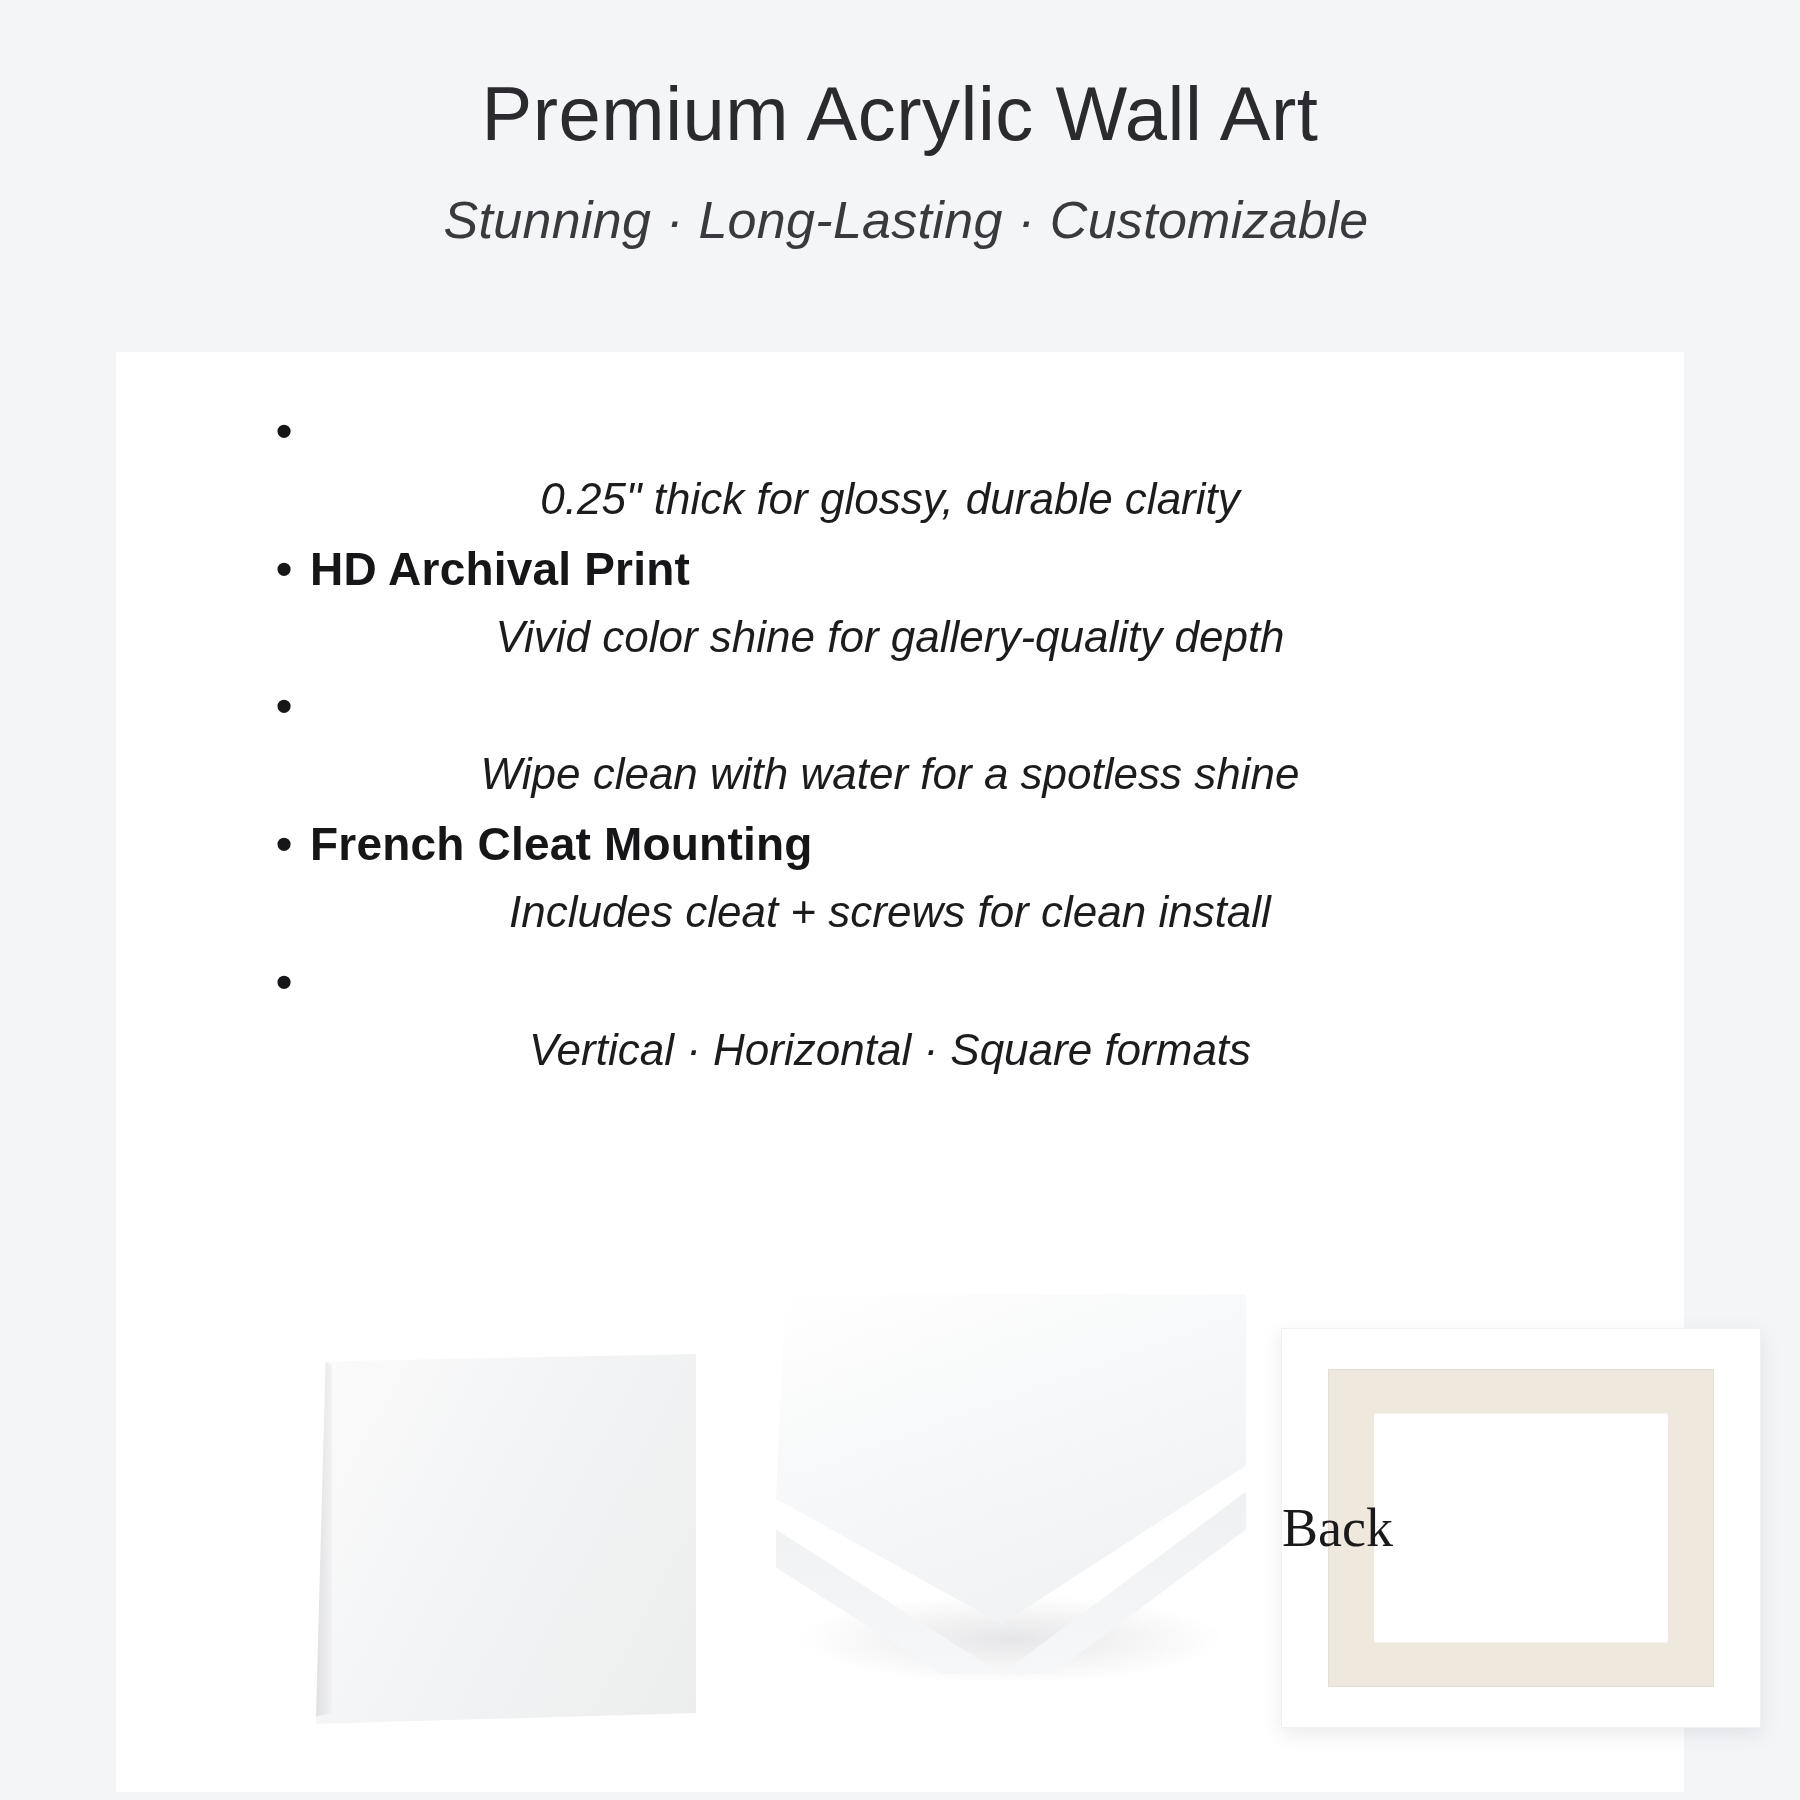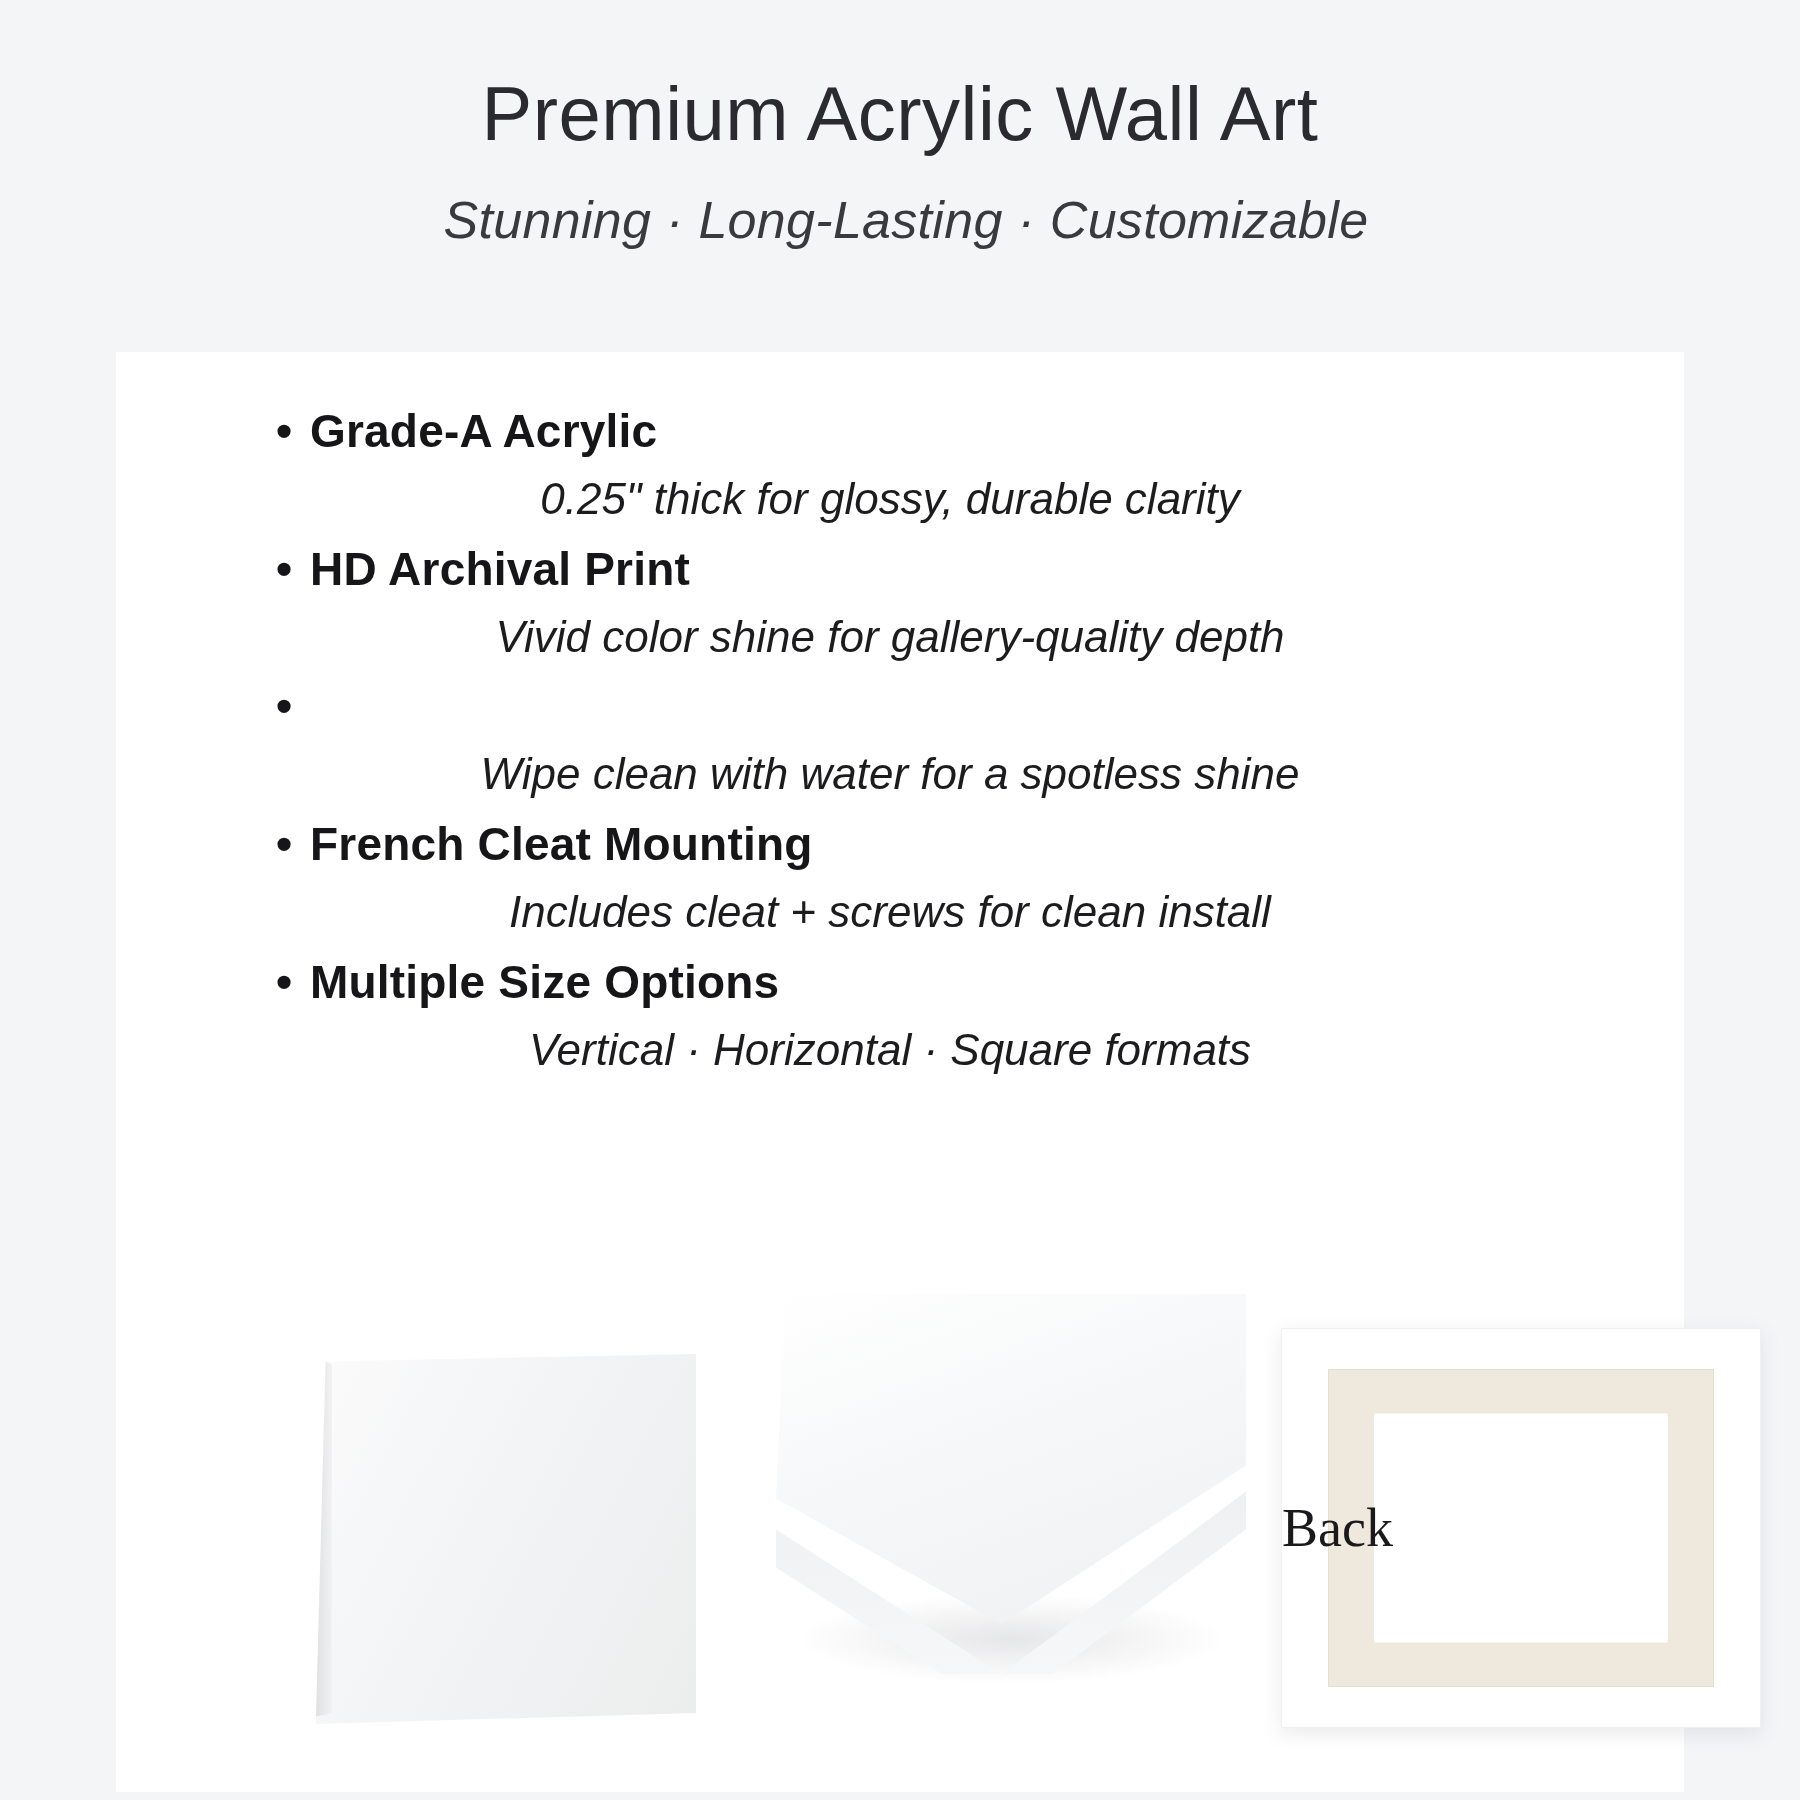--- a/index.html
+++ b/index.html
@@ -209,21 +209,20 @@
     <div class="subtitle">Stunning · Long-Lasting · Customizable</div>
   </div>
 
   <div class="card">
 
     <ul class="features">
 
       <li class="feature">
         <div class="feature-head">
           <span class="bullet">•</span>
-          <span>Grade-A Acrylic</span>
         </div>
         <div class="feature-sub">0.25" thick for glossy, durable clarity</div>
       </li>
 
       <li class="feature">
         <div class="feature-head">
           <span class="bullet">•</span>
           <span>HD Archival Print</span>
         </div>
         <div class="feature-sub">Vivid color shine for gallery-quality depth</div>
@@ -240,21 +239,20 @@
         <div class="feature-head">
           <span class="bullet">•</span>
           <span>French Cleat Mounting</span>
         </div>
         <div class="feature-sub">Includes cleat + screws for clean install</div>
       </li>
 
       <li class="feature">
         <div class="feature-head">
           <span class="bullet">•</span>
-          <span>Multiple Size Options</span>
         </div>
         <div class="feature-sub">Vertical · Horizontal · Square formats</div>
       </li>
 
     </ul>
 
     <div class="images-row">
 
       <div class="img-flat">
         <div class="sheet"></div>

